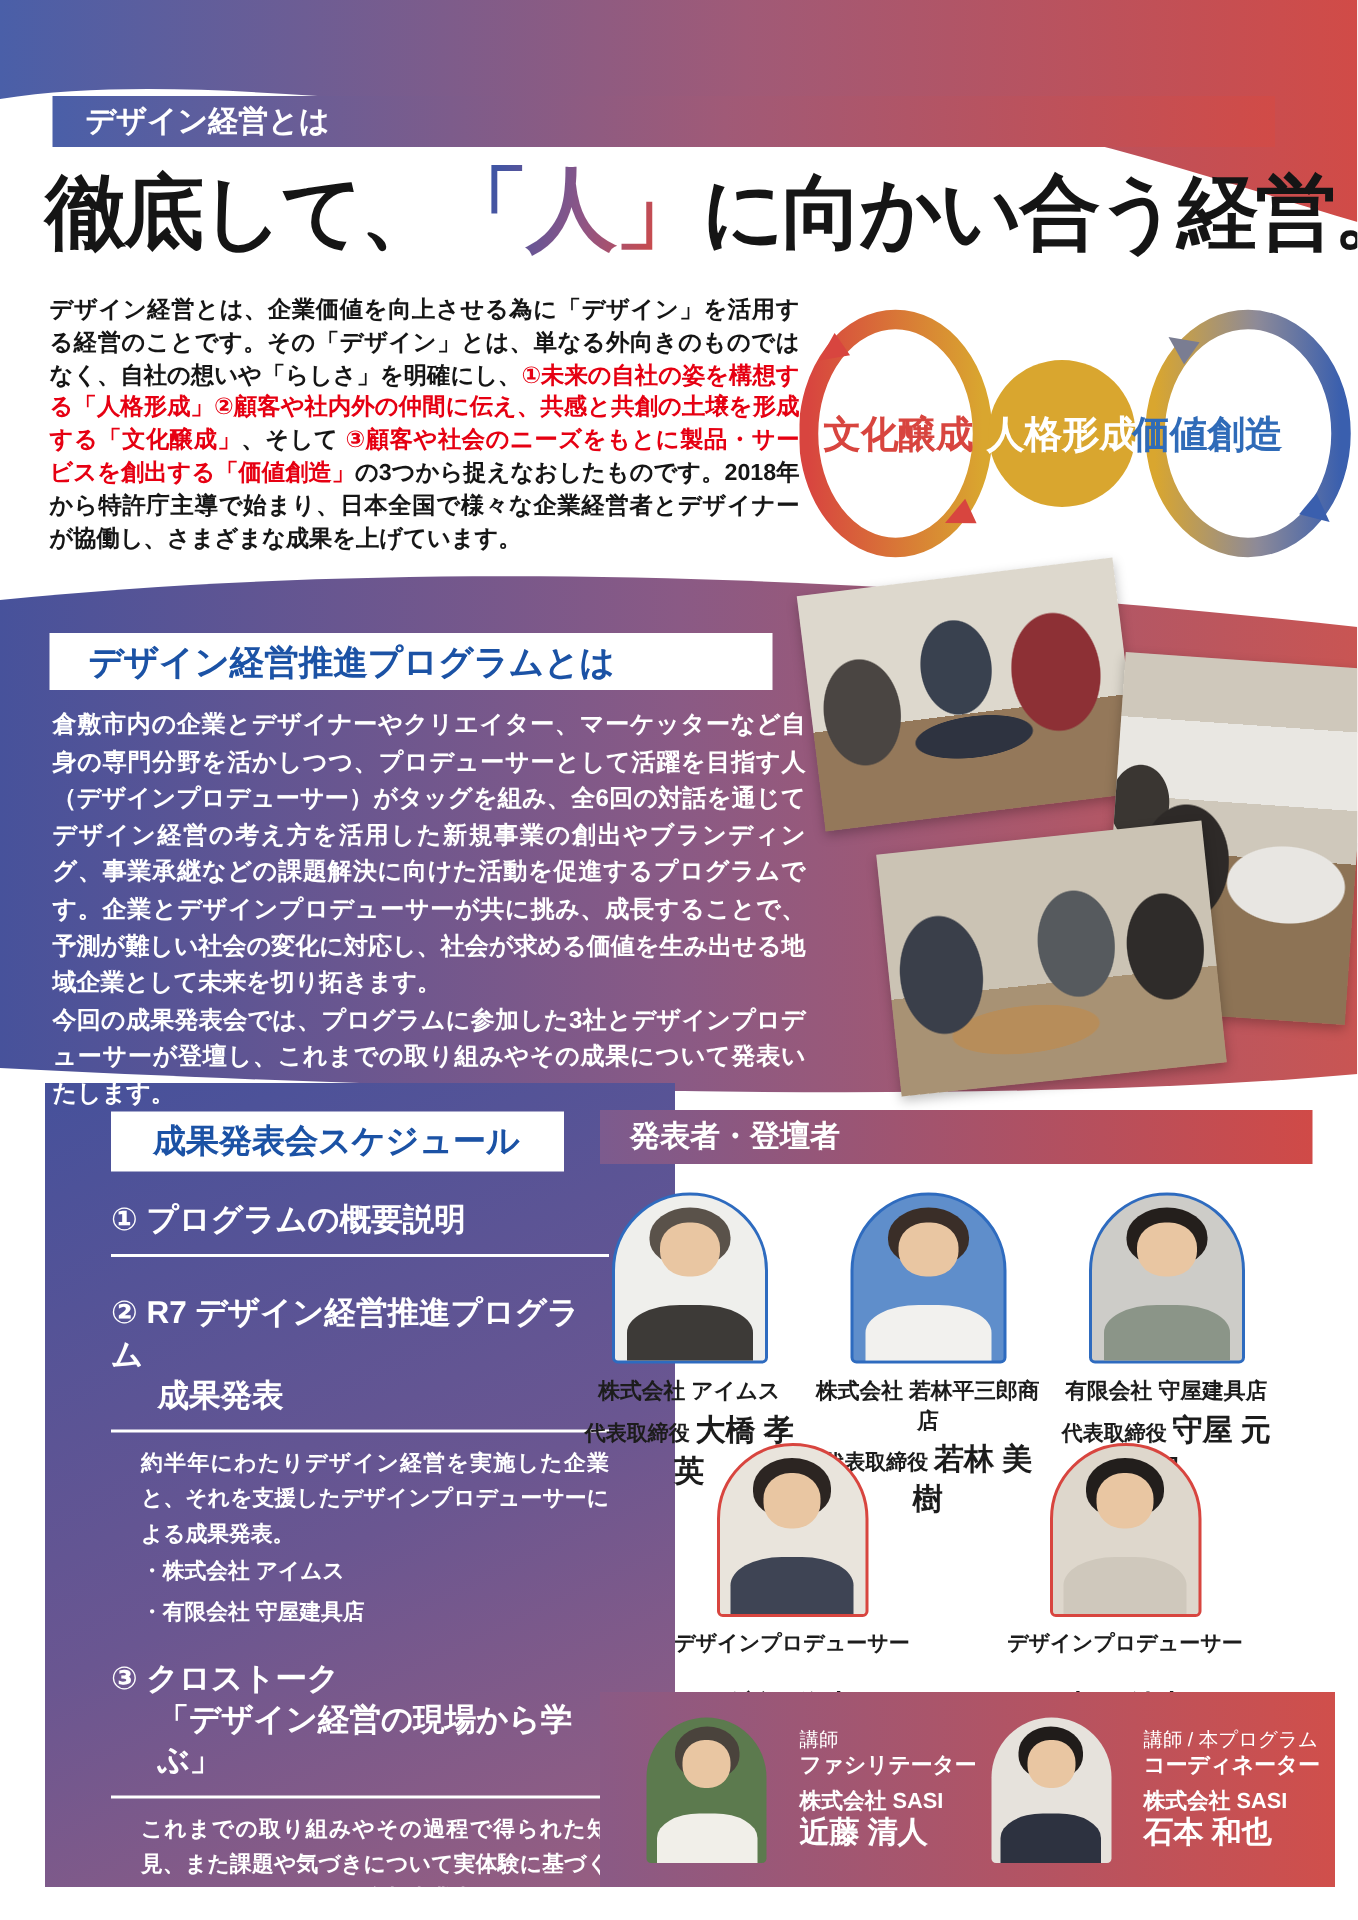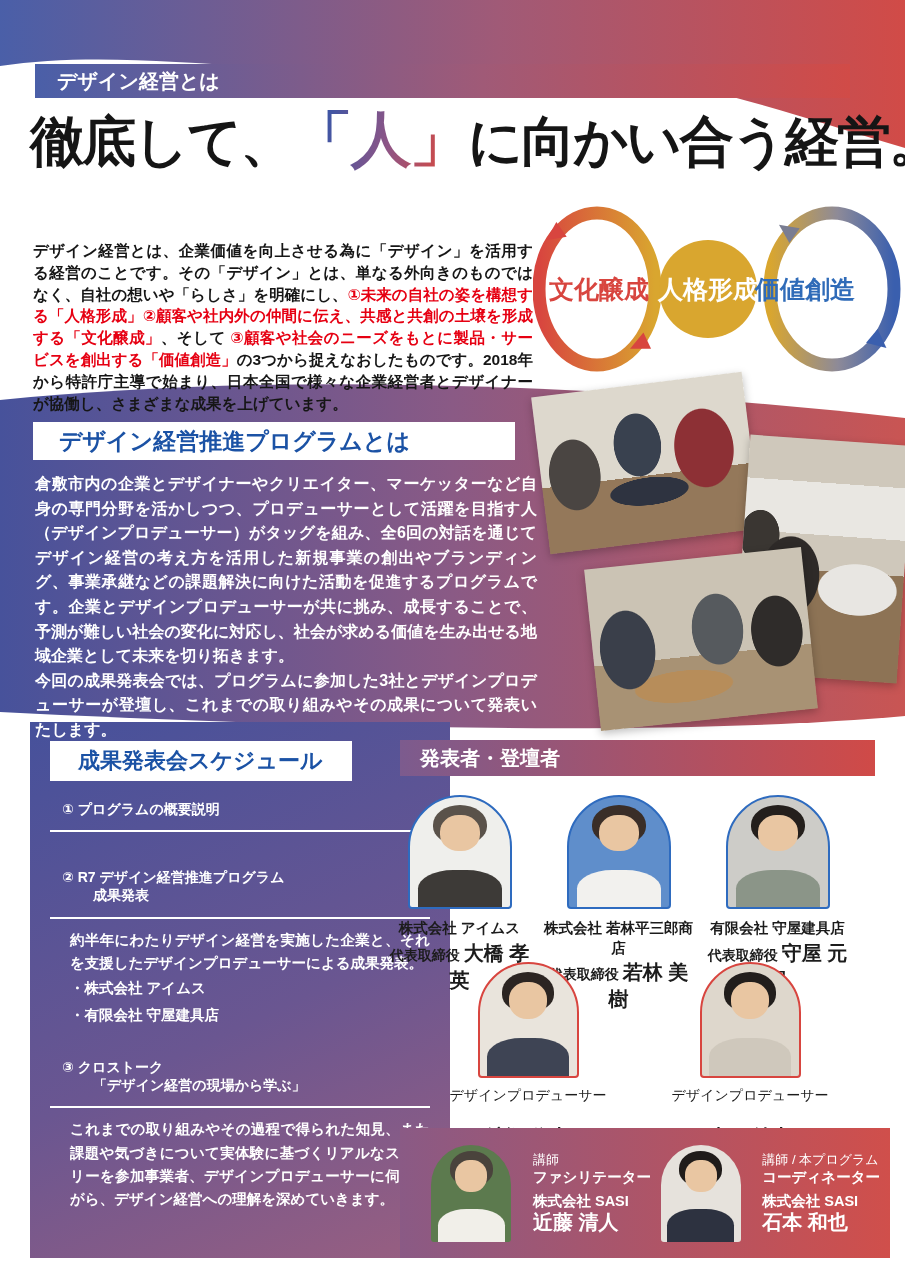--- a/index.html
+++ b/index.html
@@ -16,21 +16,21 @@
 
   
   .headline{position:absolute;left:30px;top:100px;width:875px;z-index:2;
     font-size:54px;font-weight:900;color:#151515;letter-spacing:-2px;white-space:nowrap;}
   .headline .hl{font-size:1.12em;font-weight:900;
     background:linear-gradient(100deg,#3f55a4 20%,#8f5585 55%,#cf4a47 85%);
     -webkit-background-clip:text;background-clip:text;color:transparent;}
 
   
   .intro{position:absolute;left:33px;top:196px;width:500px;z-index:2;
-    font-size:15.5px;line-height:21.8px;color:#161616;font-weight:600;text-align:justify;margin-top:44px;}
+    font-size:15.5px;line-height:21.8px;color:#161616;font-weight:600;text-align:justify;}
   .intro .red{color:#e60012;font-weight:800;}
 
   
   .diagram{position:absolute;left:533px;top:196px;width:368px;height:186px;z-index:2;}
   .diagram text{font-family:"Liberation Sans","DejaVu Sans",sans-serif;font-weight:bold;}
 
   
   .panel-svg{position:absolute;left:0;top:380px;width:905px;height:360px;z-index:1;}
   .program-title-box{position:absolute;left:33px;top:422px;width:482px;height:38px;z-index:3;
     background:#fff;color:#1b52a5;font-weight:bold;font-size:23px;line-height:38px;
@@ -57,24 +57,24 @@
     background:
       radial-gradient(ellipse 28px 40px at 16% 52%,#3a3f4a 97%,transparent 100%),
       radial-gradient(ellipse 26px 36px at 58% 45%,#565a5e 97%,transparent 100%),
       radial-gradient(ellipse 26px 36px at 85% 50%,#2f2c2a 97%,transparent 100%),
       radial-gradient(ellipse 50px 16px at 40% 78%,#b78d5a 97%,transparent 100%),
       linear-gradient(180deg,#cbc3b4 60%,#a89274 60%);}
 
   
   .schedule-panel{position:absolute;left:30px;top:722px;width:420px;height:536px;z-index:2;
     background:linear-gradient(155deg,#46519b 0%,#6a5691 55%,#9a5f80 100%);
-    box-sizing:border-box;padding:19px 20px;color:#fff;}
+    box-sizing:border-box;padding:19px 44px;color:#fff;}
   .schedule-title-box{background:#fff;color:#1b52a5;font-weight:bold;font-size:22px;
     height:40px;line-height:40px;width:302px;box-sizing:border-box;padding-left:28px;margin-bottom:19px;}
-  .sch-head{font-size:14px;font-weight:800;line-height:1.3;margin:12px;}
+  .sch-head{font-size:21px;font-weight:800;line-height:1.3;margin:0;}
   .sch-head .indent{padding-left:31px;display:block;}
   .rule{height:2px;background:#fff;margin:9px 0 10px 0;}
   .sch-body{font-size:14.5px;line-height:1.6;font-weight:600;padding-left:20px;text-align:justify;}
   .sch-bullet{font-size:14.5px;line-height:1.9;font-weight:600;padding-left:20px;}
   .sch-gap1{height:14px;} .sch-gap2{height:16px;}
 
   
   .presenters-band{position:absolute;left:400px;top:740px;width:475px;height:36px;z-index:2;
     background:linear-gradient(90deg,#7c5b8e,#d04a47);
     color:#fff;font-weight:bold;font-size:20px;line-height:36px;padding-left:20px;box-sizing:border-box;}
@@ -91,21 +91,21 @@
   .size-lg{width:100px;height:110px;}
   .size-md{width:97px;height:112px;}
   .size-sm{width:80px;height:97px;border-radius:40px 40px 3px 3px;}
   .p-hair{position:absolute;top:7%;left:23%;width:54%;height:36%;border-radius:50% 50% 44% 44%;background:var(--hair,#2a2420);}
   .p-face{position:absolute;top:16%;left:30%;width:40%;height:33%;border-radius:46%;background:var(--skin,#e9c6a2);}
   .p-body{position:absolute;bottom:-6%;left:8%;width:84%;height:40%;border-radius:42% 42% 0 0;background:var(--shirt,#44506b);}
 
   .c-company{font-size:14.5px;font-weight:800;color:#1c1c1c;margin-top:10px;line-height:1.35;}
   .c-nameline{font-size:14px;font-weight:700;color:#1c1c1c;margin-top:1px;}
   .c-name{font-size:20px;font-weight:800;}
-  .c-role{font-size:14px;font-weight:400;color:#1c1c1c;margin-top:9px;}
+  .c-role{font-size:14px;font-weight:700;color:#1c1c1c;margin-top:9px;}
   .c-pname{font-size:19px;font-weight:800;color:#1c1c1c;margin-top:19px;}
 
   
   .instructors{position:absolute;left:400px;top:1128px;width:490px;height:130px;z-index:2;
     background:linear-gradient(90deg,#8a5a85,#d04f4b);display:flex;align-items:center;
     box-sizing:border-box;padding:0 10px 0 22px;}
   .inst{display:flex;align-items:center;width:50%;}
   .inst-text{margin-left:12px;color:#fff;}
   .i-line1{font-size:13px;font-weight:400;line-height:1.35;}
   .i-line2{font-size:14.5px;font-weight:800;line-height:1.35;}

